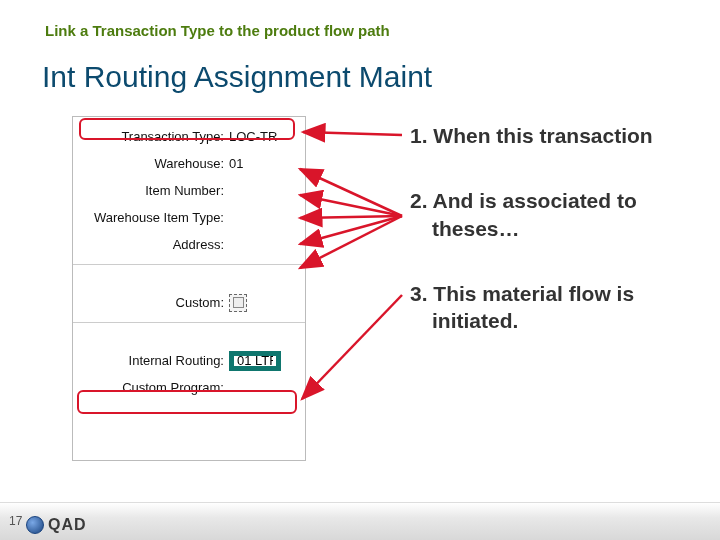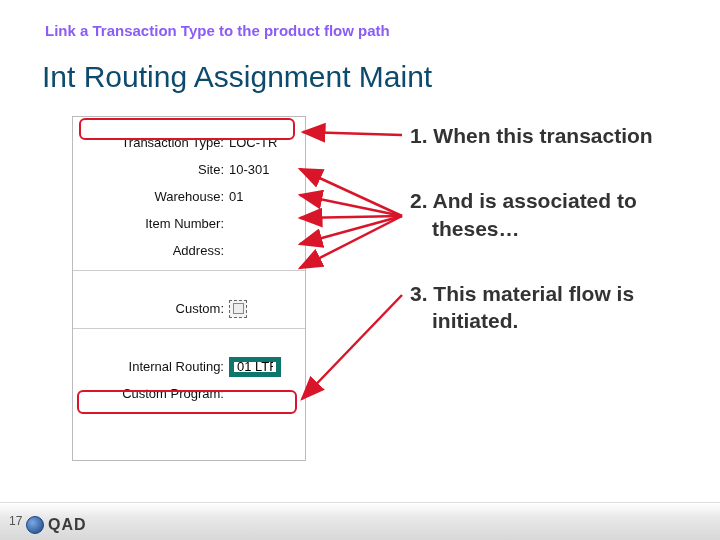--- a/index.html
+++ b/index.html
@@ -3,31 +3,31 @@
 <meta charset="utf-8">
 <style>
   * { box-sizing: border-box; margin: 0; padding: 0; }
   body {
     width: 720px; height: 540px;
     font-family: Arial, Helvetica, sans-serif;
     background: #fff; position: relative; overflow: hidden;
   }
   .header-sub {
     position: absolute; left: 45px; top: 22px;
-    font-size: 15px; font-weight: bold; color: #8b5cf6;
+    font-size: 15px; font-weight: bold; color: #4d7c0f;
   }
   .header-main {
     position: absolute; left: 42px; top: 60px;
     font-size: 30px; font-weight: normal; color: #0c4a6e;
   }
   .panel {
     position: absolute; left: 72px; top: 116px;
     width: 234px; height: 345px;
     border: 1px solid #bbb; background: #fff;
-    padding: 12px 8px; font-size: 13px; color: #111;
+    padding: 6px 8px; font-size: 13px; color: #111;
   }
   .panel .row {
     display: flex; align-items: center; height: 27px;
   }
   .panel .sep { border-top: 1px solid #ccc; margin: 6px -8px; }
   .panel label {
     width: 148px; text-align: right; padding-right: 5px; font-size: 13px;
   }
   .panel .val { font-size: 13px; }
   .panel input[type="text"] {
@@ -76,29 +76,29 @@
 
 <div class="header-sub">Link a Transaction Type to the product flow path</div>
 <div class="header-main">Int Routing Assignment Maint</div>
 
 <div class="panel">
   <div class="row">
     <label>Transaction Type:</label>
     <span class="val">LOC-TR</span>
   </div>
   <div class="row">
-    <label>Site:</label>
-    <span class="val">10-301</span>
-  </div>
-  <div class="row">
     <label>Warehouse:</label>
     <span class="val">01</span>
   </div>
   <div class="row">
     <label>Item Number:</label>
+    <span class="val"></span>
+  </div>
+  <div class="row">
+    <label>Warehouse Item Type:</label>
     <span class="val"></span>
   </div>
   <div class="row">
     <label>Address:</label>
     <span class="val"></span>
   </div>
   <div class="sep"></div>
   <div style="height:18px"></div>
   <div class="row">
     <label>Custom:</label>

